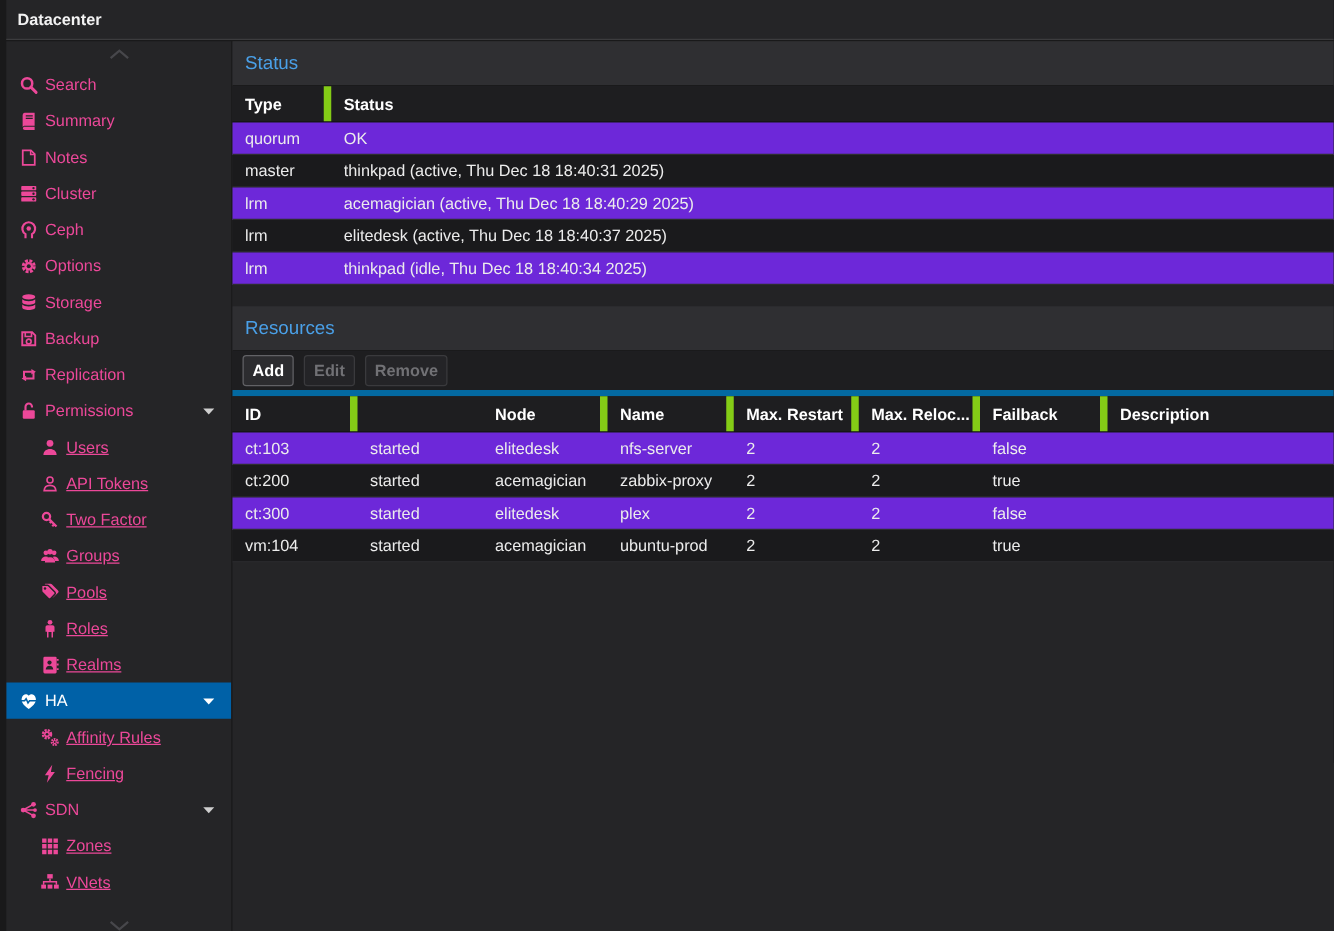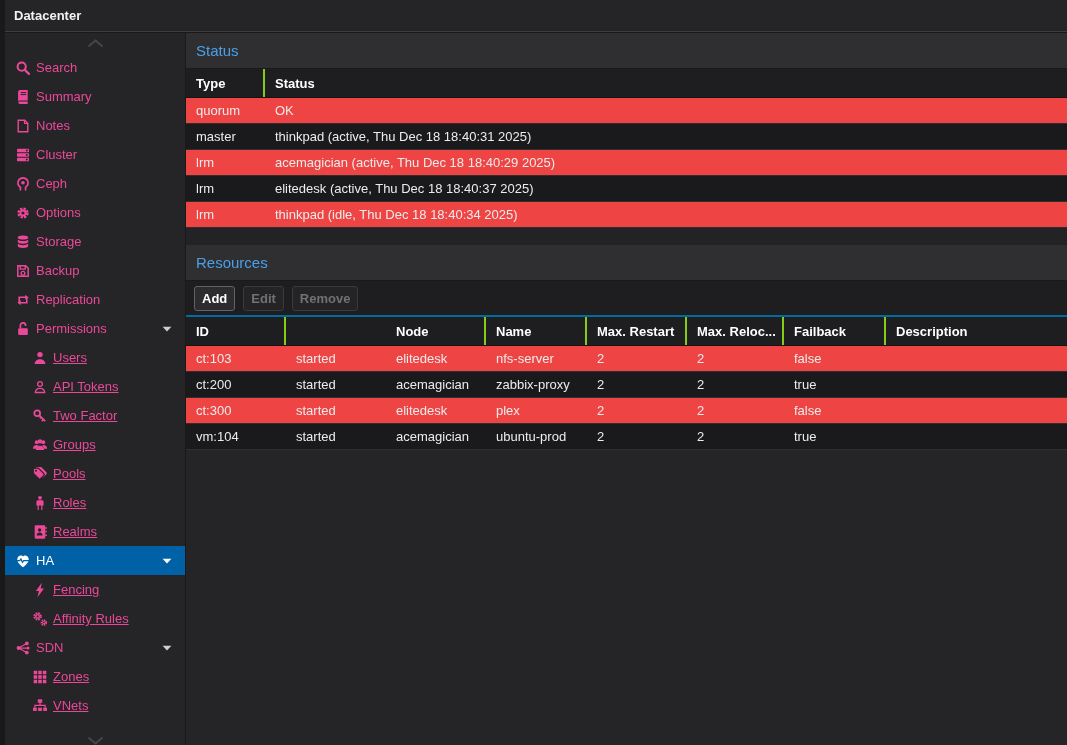--- a/index.html
+++ b/index.html
@@ -45,30 +45,30 @@
   .main { position:absolute; left:186px; top:33px; right:0; bottom:0; background:#252527; }
   .panel-title {
     height:36px; background:#2f2f32; color:#4aa0e8; font-size:15px;
     display:flex; align-items:center; padding-left:10px;
     border-bottom:1px solid #1a1a1b;
   }
   .gridhead { display:flex; background:#1e1e20; height:29px; border-bottom:1px solid #131314; }
   .gridhead .hc {
     display:flex; align-items:center; padding:0 8px 0 10px;
     font-weight:700; color:#fff; white-space:nowrap; overflow:hidden;
-    border-right:2px solid #84cc16; position:relative;
+    border-right:6px solid #84cc16; position:relative;
   }
   .gridhead .hc:last-child { border-right:none; }
   .grow { display:flex; height:26px; border-bottom:1px solid #2e2e30; }
-  .grow.odd  { background:#ef4444; }
+  .grow.odd  { background:#6d28d9; }
   .grow.even { background:#1a1a1c; }
   .grow .c { display:flex; align-items:center; padding:0 8px 0 10px; white-space:nowrap; overflow:hidden; color:#ececec; }
   .grid-fill { background:#232325; }
 
-  .toolbar { height:36px; background:#1e1e20; display:flex; align-items:center; padding-left:8px; gap:8px; border-bottom:2px solid #0369a1; }
+  .toolbar { height:36px; background:#1e1e20; display:flex; align-items:center; padding-left:8px; gap:8px; border-bottom:5px solid #0369a1; }
   .btn {
     height:25px; padding:0 7px; border-radius:3px; font-size:13px; font-weight:700;
     display:flex; align-items:center; background:#2c2c2f; border:1px solid #626266; color:#fff; cursor:pointer;
   }
   .btn.disabled { background:#242427; border-color:#3a3a3d; color:#717175; cursor:default; }
 </style>
 </head>
 <body>
 
 <div class="topbar">
@@ -269,37 +269,37 @@
         <span class="lbl">HA</span>
         <span class="expander">
           <svg width="10" height="6" viewBox="0 0 10 6">
             <path d="M.6.8h8.8L5 5.6z" fill="currentColor"></path>
           </svg>
         </span>
       </div>
       <div class="mi lvl1">
         <span class="ico">
           <svg width="16" height="16" viewBox="0 0 16 16" fill="currentColor">
-            <path d="M9.8.8 3.9 9.1h3L5.5 15.2 11.9 6.5H8.7z"></path>
-          </svg>
-        </span>
-        <span class="lbl">Fencing</span>
-      </div>
-      <div class="mi lvl1">
-        <span class="ico">
-          <svg width="16" height="16" viewBox="0 0 16 16" fill="currentColor">
             <circle cx="5.6" cy="5.4" r="3.2" fill="none" stroke="currentColor" stroke-width="2" stroke-dasharray="1.7 .85"></circle>
             <circle cx="5.6" cy="5.4" r="2.4"></circle>
             <circle cx="5.6" cy="5.4" r="1.05" fill="var(--ibg)"></circle>
             <circle cx="11.8" cy="11.6" r="2.4" fill="none" stroke="currentColor" stroke-width="1.7" stroke-dasharray="1.3 .75"></circle>
             <circle cx="11.8" cy="11.6" r="1.7"></circle>
             <circle cx="11.8" cy="11.6" r=".75" fill="var(--ibg)"></circle>
           </svg>
         </span>
         <span class="lbl">Affinity Rules</span>
+      </div>
+      <div class="mi lvl1">
+        <span class="ico">
+          <svg width="16" height="16" viewBox="0 0 16 16" fill="currentColor">
+            <path d="M9.8.8 3.9 9.1h3L5.5 15.2 11.9 6.5H8.7z"></path>
+          </svg>
+        </span>
+        <span class="lbl">Fencing</span>
       </div>
       <div class="mi lvl0">
         <span class="ico">
           <svg width="16" height="16" viewBox="0 0 16 16" fill="currentColor">
             <path fill="none" stroke="currentColor" stroke-width="1.25" d="M3.5 8 11.7 3.5M3.5 8l8.2 4.5M3.5 8h9.3"></path>
             <circle cx="3.5" cy="8" r="1.9"></circle>
             <circle cx="11.8" cy="3.4" r="1.9"></circle>
             <circle cx="11.8" cy="12.6" r="1.9"></circle>
             <circle cx="13" cy="8" r="1.5"></circle>
           </svg>

